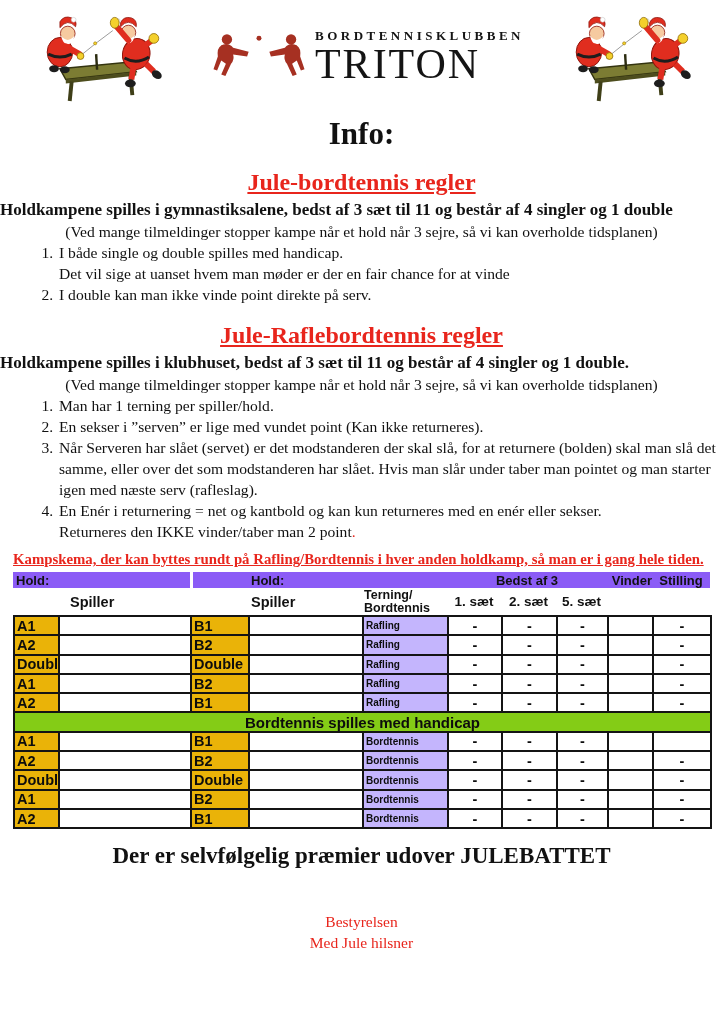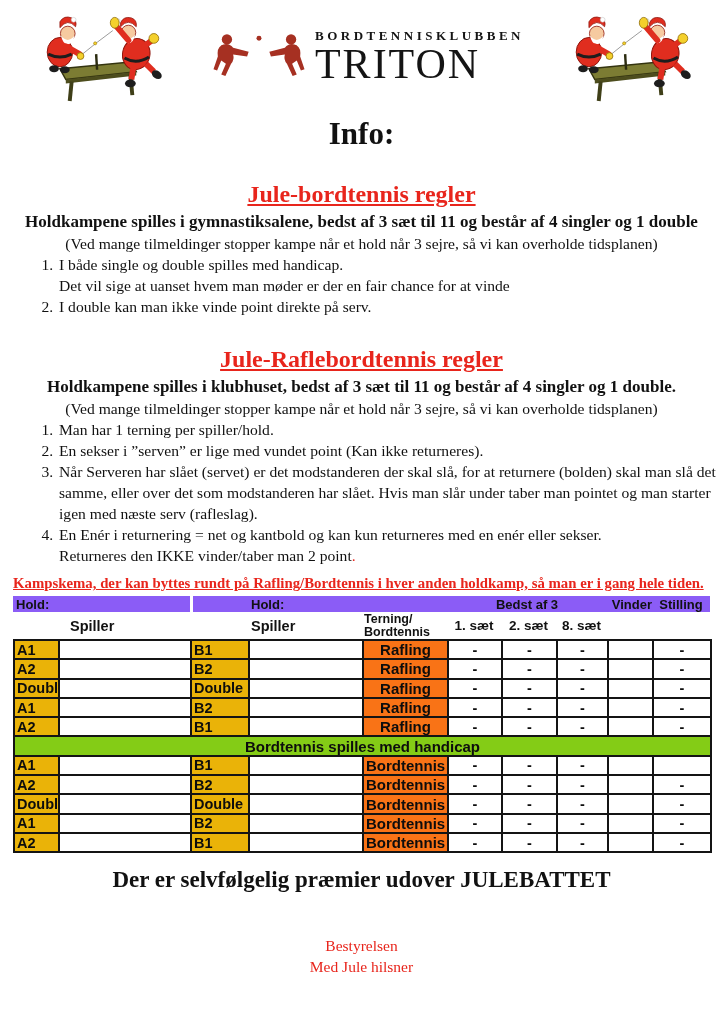--- a/index.html
+++ b/index.html
@@ -11,22 +11,22 @@
   .santa{width:128px;height:90px;flex:0 0 auto;}
   .logo{display:flex;align-items:flex-start;gap:6px;}
   .logo-mark{width:100px;height:60px;}
   .logo-text{text-align:left;color:#141414;}
   .logo-top{font-size:13px;letter-spacing:3.5px;font-weight:600;white-space:nowrap;}
   .logo-main{font-size:42px;letter-spacing:2px;line-height:40px;white-space:nowrap;}
 
   
   h1.info{font-size:31px;font-weight:bold;text-align:center;margin:12px 0 6px;}
   h2.sec{color:#e8251c;font-size:24px;font-weight:bold;text-align:center;
-         text-decoration:underline;margin:29px 0 3px;}
-  .b-intro{font-weight:bold;font-size:17px;line-height:22px;text-align:center;margin:0;}
+         text-decoration:underline;margin:17px 0 3px;}
+  .b-intro{font-weight:bold;font-size:17px;line-height:22px;margin:0;}
   .note{font-size:15.6px;line-height:21px;text-align:center;margin:0;}
   ol.rules{margin:0;padding:0 6px 0 57px;font-size:15.6px;line-height:21px;}
   ol.rules li{padding-left:2px;}
   .red-dot{color:#e8251c;}
 
   
   .caption{color:#e8251c;font-weight:bold;font-size:14.8px;text-decoration:underline;
            margin:9px 0 4px 13px;white-space:nowrap;}
   .sched{margin-left:13px;width:697px;}
   .band,.sub{display:grid;grid-template-columns:45px 132px 58px 114px 85px 54px 55px 51px 45px 58px;
@@ -44,21 +44,21 @@
   .sub .sp-b{grid-column:4;padding-left:3px;font-size:14.5px;}
   .sub .tern{grid-column:5;font-size:12.5px;line-height:13px;padding-left:2px;}
   .sub .c6{grid-column:6;text-align:center;}
   .sub .c7{grid-column:7;text-align:center;}
   .sub .c8{grid-column:8;text-align:center;}
 
   table.kamp{border-collapse:collapse;table-layout:fixed;width:697px;
              font:bold 14.5px "Liberation Sans",sans-serif;color:#0d0d0d;}
   table.kamp td{border:2px solid #141414;height:17.3px;padding:0 2px;overflow:hidden;white-space:nowrap;}
   td.lab{background:#eab308;}
-  td.type{background:#f97316;text-align:center;font-size:15px;}
+  td.type{background:#c4b5fd;text-align:left;font-size:10px;}
   td.set{text-align:center;}
   td.divider{background:#84cc16;text-align:center;font-size:15px;}
 
   
   .prize{font-size:23px;font-weight:bold;text-align:center;margin:14px 4px 0;}
   .signoff{color:#e8251c;font-size:15.5px;line-height:21px;text-align:center;margin-top:42px;}
 </style>
 </head>
 <body>
 
@@ -163,21 +163,21 @@
     </div>
     <div class="sub">
       <div class="sp-a">Spiller</div>
       <div class="sp-b">Spiller</div>
       <div class="tern">
         <span>Terning/</span><br>
         <span>Bordtennis</span>
       </div>
       <div class="c6">1. sæt</div>
       <div class="c7">2. sæt</div>
-      <div class="c8">8. sæt</div>
+      <div class="c8">5. sæt</div>
     </div>
 
     <table class="kamp">
       <colgroup>
         <col style="width:45px">
           <col style="width:132px">
           <col style="width:58px">
           <col style="width:114px">
         <col style="width:85px">
           <col style="width:54px">

